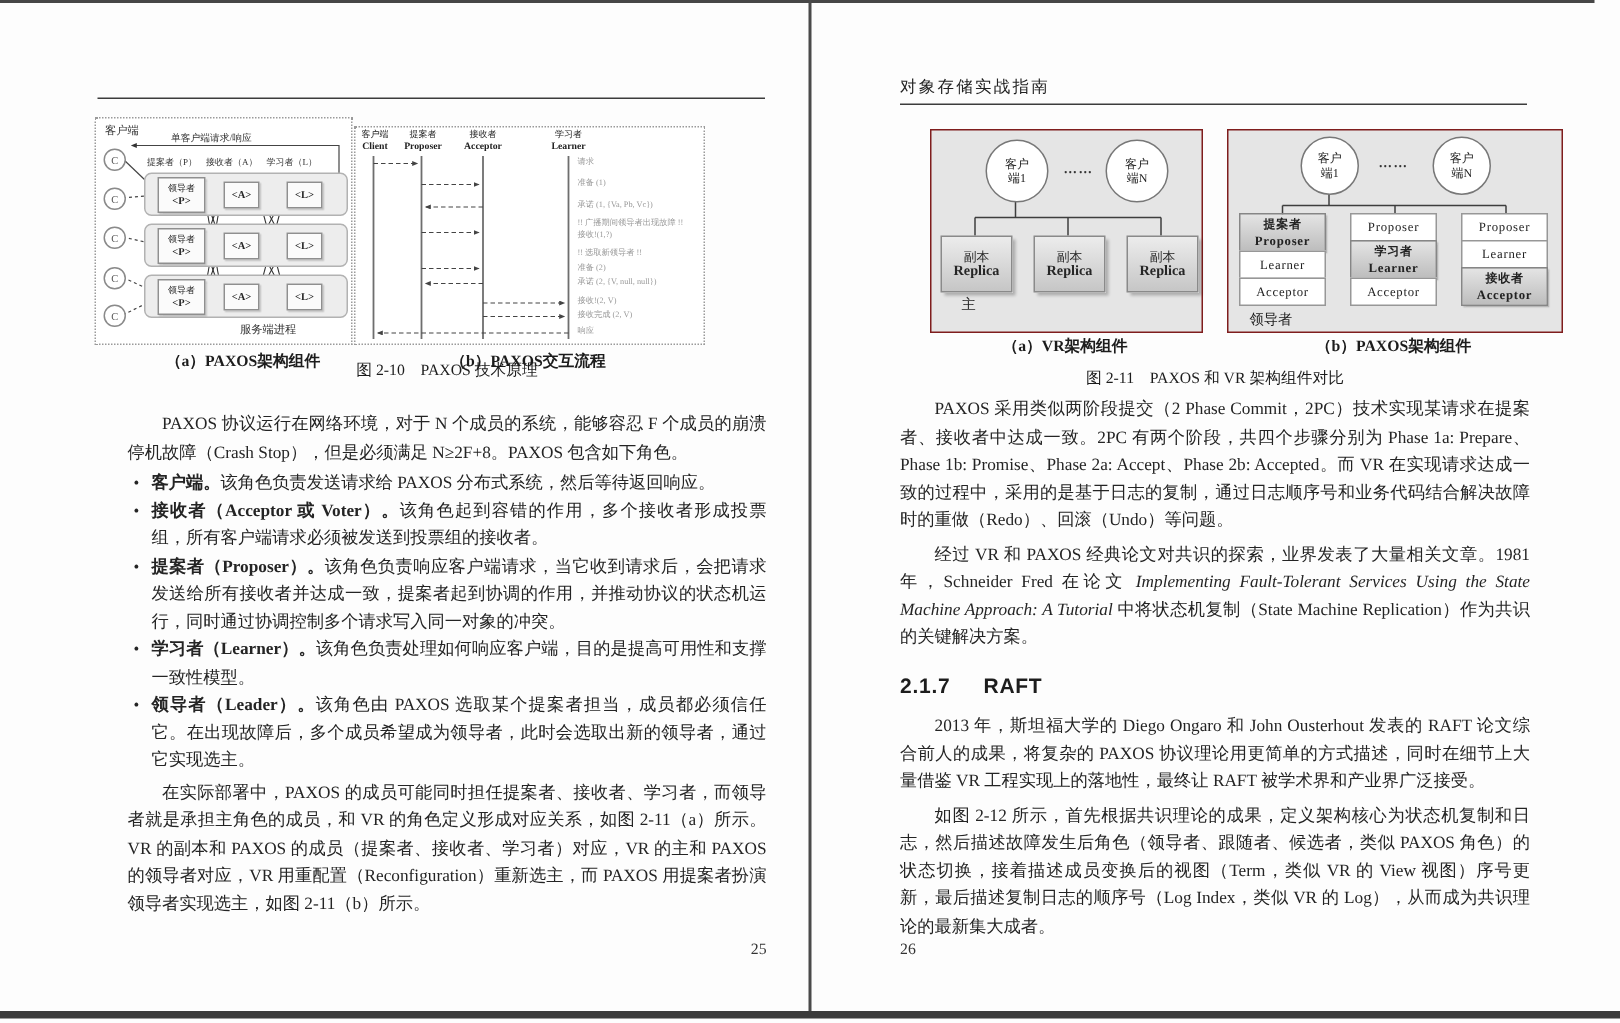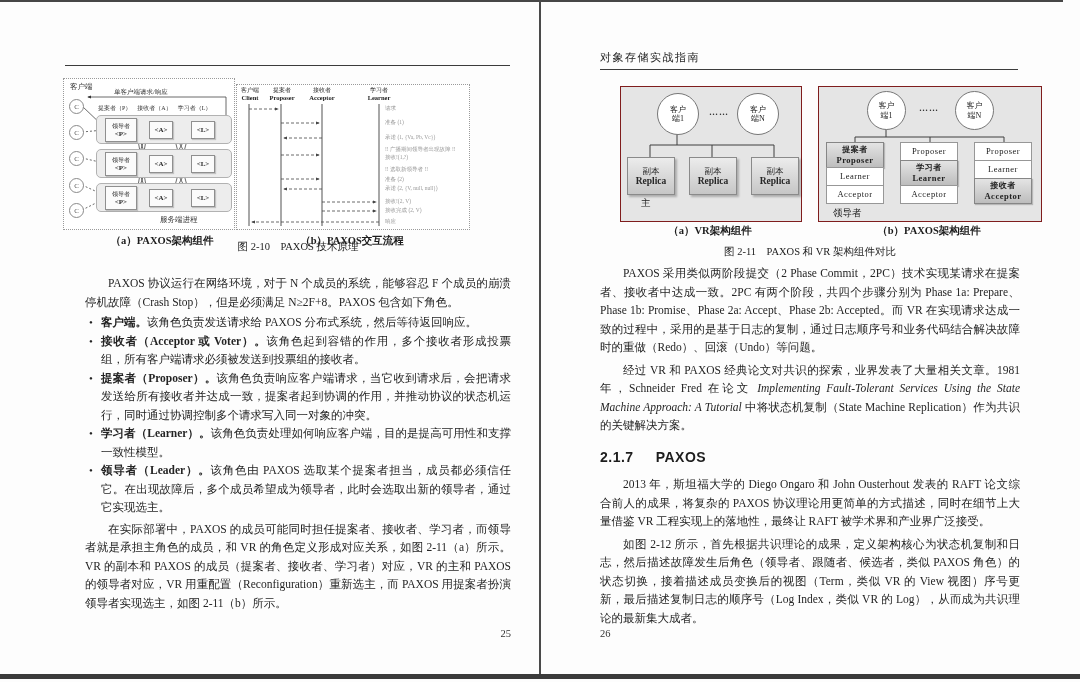--- a/index.html
+++ b/index.html
@@ -328,19 +328,19 @@
   </div>
 
   <div class="subcap" style="left:620px;top:224px;width:180px;">（a）VR架构组件</div>
   <div class="subcap" style="left:818px;top:224px;width:222px;">（b）PAXOS架构组件</div>
   <div class="figcap" style="left:600px;top:245px;width:420px;">图 2-11　PAXOS 和 VR 架构组件对比</div>
 
   <div class="textblock" style="left:600px;top:264px;width:420px;">
     <p class="para">PAXOS 采用类似两阶段提交（2 Phase Commit，2PC）技术实现某请求在提案者、接收者中达成一致。2PC 有两个阶段，共四个步骤分别为 Phase 1a: Prepare、Phase 1b: Promise、Phase 2a: Accept、Phase 2b: Accepted。而 VR 在实现请求达成一致的过程中，采用的是基于日志的复制，通过日志顺序号和业务代码结合解决故障时的重做（Redo）、回滚（Undo）等问题。</p>
     <p class="para" style="margin-top:4px;"><span>经过 VR 和 PAXOS 经典论文对共识的探索，业界发表了大量相关文章。1981 年，Schneider Fred 在论文 </span><span class="em-title">Implementing Fault-Tolerant Services Using the State Machine Approach: A Tutorial</span><span> 中将状态机复制（State Machine Replication）作为共识的关键解决方案。</span></p>
     <div class="section-heading">
-      <span class="num">2.1.7</span><span>PAXOS</span>
+      <span class="num">2.1.7</span><span>RAFT</span>
     </div>
     <p class="para">2013 年，斯坦福大学的 Diego Ongaro 和 John Ousterhout 发表的 RAFT 论文综合前人的成果，将复杂的 PAXOS 协议理论用更简单的方式描述，同时在细节上大量借鉴 VR 工程实现上的落地性，最终让 RAFT 被学术界和产业界广泛接受。</p>
     <p class="para" style="margin-top:4px;">如图 2-12 所示，首先根据共识理论的成果，定义架构核心为状态机复制和日志，然后描述故障发生后角色（领导者、跟随者、候选者，类似 PAXOS 角色）的状态切换，接着描述成员变换后的视图（Term，类似 VR 的 View 视图）序号更新，最后描述复制日志的顺序号（Log Index，类似 VR 的 Log），从而成为共识理论的最新集大成者。</p>
   </div>
   <div class="pagenum" style="left:600px;top:628px;text-align:left;">26</div>
 </div>
 
 </body></html>

